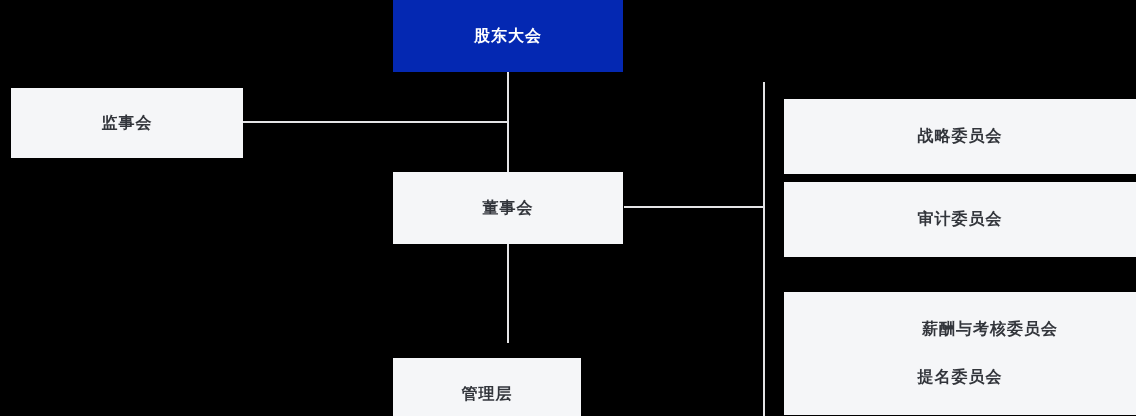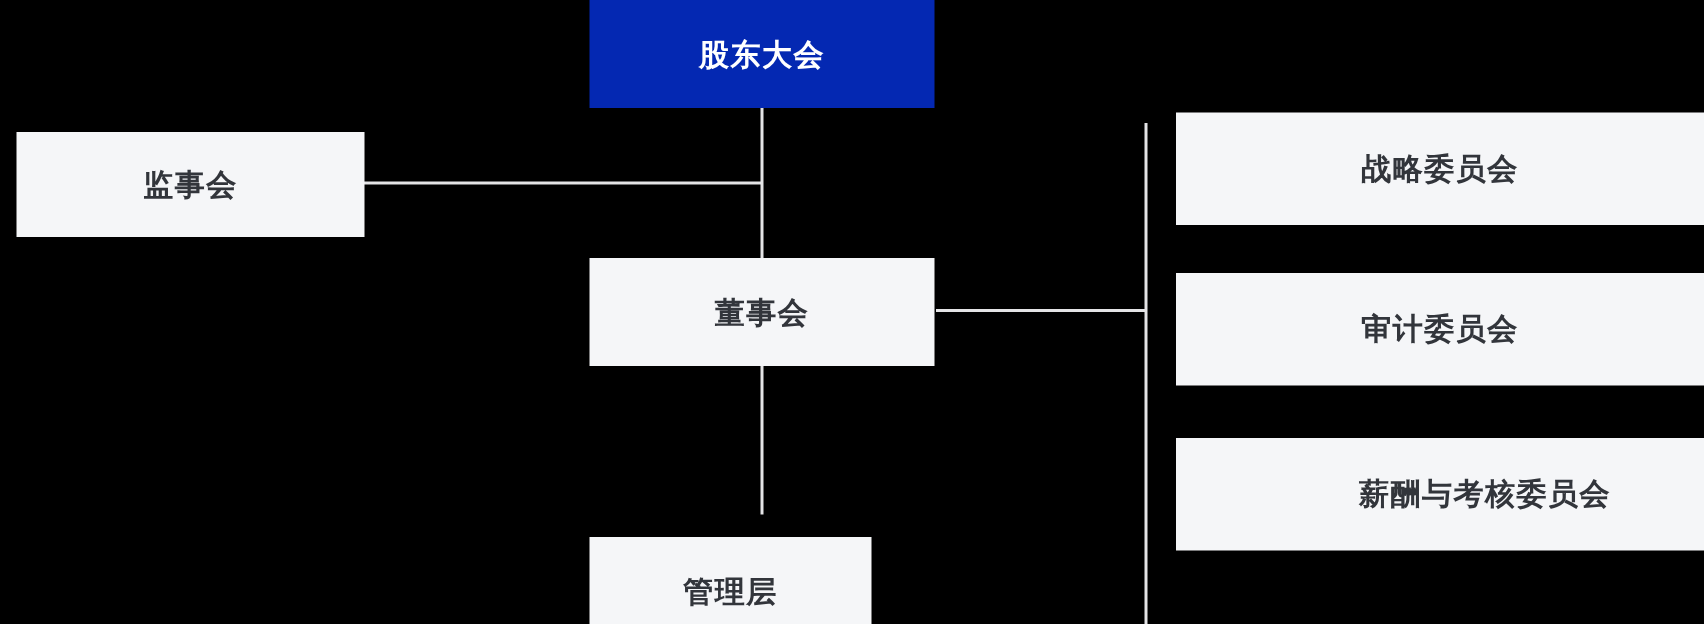--- a/index.html
+++ b/index.html
@@ -19,21 +19,21 @@
     inset: 0;
   }
   .node {
     position: absolute;
     display: flex;
     align-items: center;
     justify-content: center;
     box-sizing: border-box;
     background: var(--box-bg, #F5F6F8);
     color: var(--box-text, #32353B);
-    font-size: 20px;
+    font-size: 16px;
     font-weight: bold;
     letter-spacing: 1px;
     white-space: nowrap;
   }
   .node.primary {
     background: var(--primary-blue, #0428B2);
     color: var(--primary-text, #FFFFFF);
   }
   .connector {
     position: absolute;
@@ -52,20 +52,21 @@
   <div class="connector" style="left:763px; top:82px; width:2px; height:334px;"></div>
 
   <div class="node primary" style="left:393px; top:0px; width:230px; height:72px;">股东大会</div>
 
   <div class="node" style="left:11px; top:88px; width:232px; height:70px;">监事会</div>
 
   <div class="node" style="left:393px; top:172px; width:230px; height:72px;text-align:center;">董事会</div>
 
   <div class="node" style="left:393px; top:358px; width:188px; height:73px;font-family:Liberation Mono, monospace;">管理层</div>
 
-  <div class="node" style="left:784px; top:75px; width:352px; height:75px;">战略委员会</div>
+  <div class="node" style="left:784px; top:99px; width:352px; height:75px;">战略委员会</div>
 
   <div class="node" style="left:784px; top:182px; width:352px; height:75px;">审计委员会</div>
 
   <div class="node" style="left:784px; top:255px; width:412px; height:75px;margin-top:37px;">薪酬与考核委员会</div>
 
+  <div class="node" style="left:784px; top:340px; width:352px; height:75px;">提名委员会</div>
 
 </div>
 
 </body></html>

